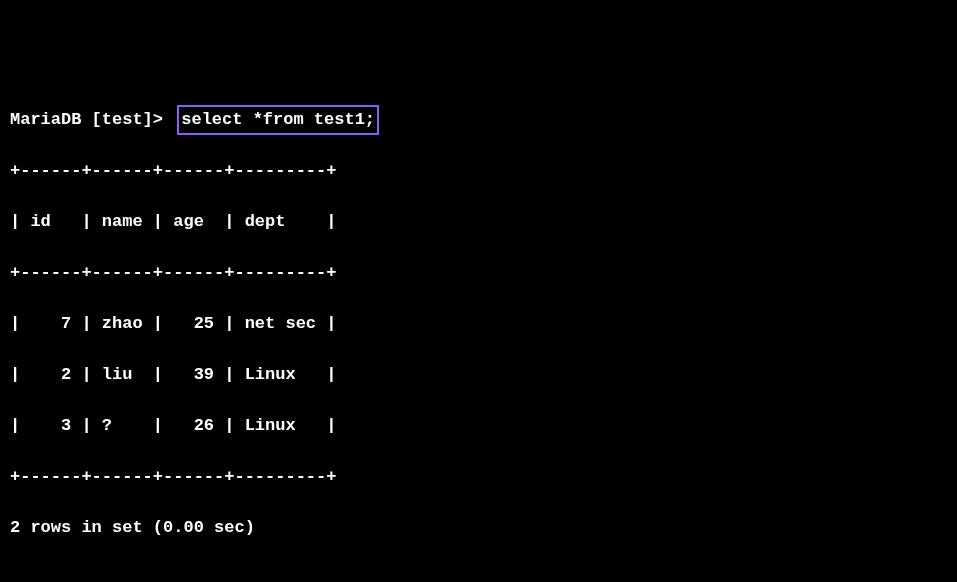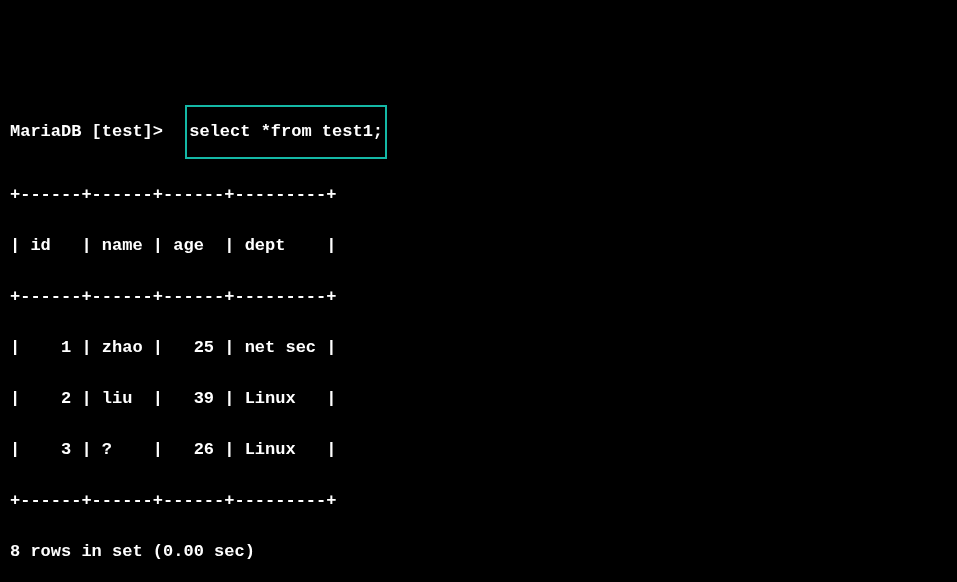--- a/index.html
+++ b/index.html
@@ -16,40 +16,40 @@
       line-height: 1.5;
       padding: 5px 10px;
       width: 957px;
       height: 582px;
       white-space: pre;
     }
     .line {
       display: block;
     }
     .highlight-box {
-      border: 2px solid #14b8a6;
+      border: 2px solid #8b5cf6;
       display: inline-block;
-      padding: 12px 2px;
-      margin: -2px 12px;
+      padding: 0 2px;
+      margin: -2px 4px;
     }
   </style>
 </head>
 <body>
 
 
 
 <span class="line"><span>MariaDB [test]&gt; </span><span class="highlight-box"><span>select *from test1;</span></span></span>
 <span class="line">+------+------+------+---------+</span>
 <span class="line">| id   | name | age  | dept    |</span>
 <span class="line">+------+------+------+---------+</span>
-<span class="line">|    1 | zhao |   25 | net sec |</span>
+<span class="line">|    7 | zhao |   25 | net sec |</span>
 <span class="line">|    2 | liu  |   39 | Linux   |</span>
 <span class="line">|    3 | ?    |   26 | Linux   |</span>
 <span class="line">+------+------+------+---------+</span>
-<span class="line">8 rows in set (0.00 sec)</span>
+<span class="line">2 rows in set (0.00 sec)</span>
 <span class="line"></span>
 
 
 <span class="line"></span>
 
 
 
 
 
 

